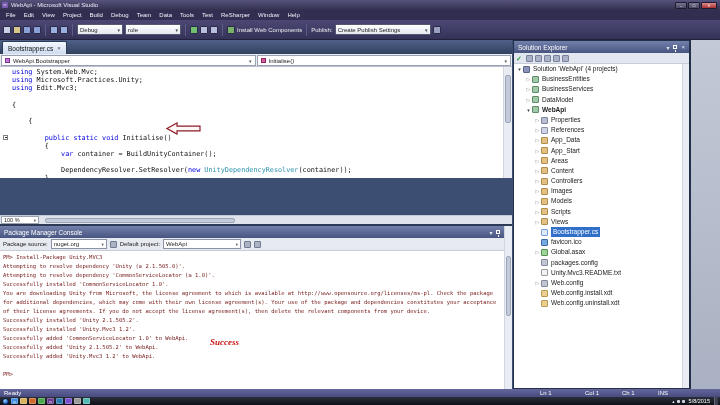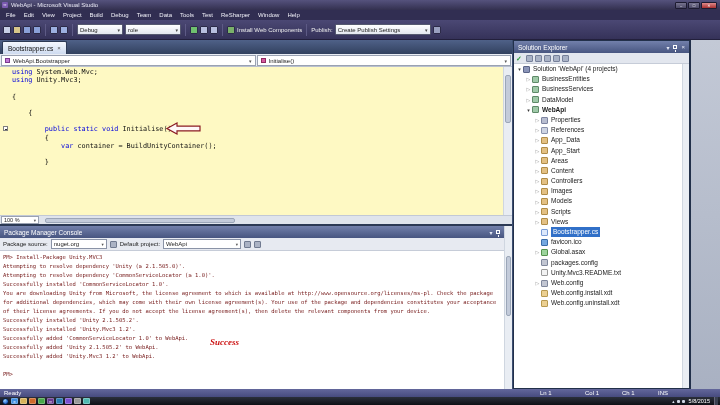--- a/index.html
+++ b/index.html
@@ -38,21 +38,21 @@
 
 
 .breadcrumb{position:absolute;top:14px;left:0;right:0;height:13px;background:#e9edf4;border-bottom:1px solid #b9c0cf;display:flex;gap:1px;padding:1px}
 .bc-combo{flex:1;height:11px;background:#fff;border:1px solid #9aa2b2;display:flex;align-items:center;gap:3px;padding:0 3px;font-size:6px;color:#222;overflow:hidden}
 .bc-icon{width:5px;height:5px;flex:none}
 .bc-icon.cls{background:#c27ad6;border:1px solid #7a3a8f}
 .bc-icon.mth{background:#d65ba0;border:1px solid #8f2a60}
 .bc-arrow{margin-left:auto;font-size:5px;color:#555}
 
 
-.codearea{position:absolute;top:27px;left:0;right:0;height:148px;background:#fef9c3;overflow:hidden}
+.codearea{position:absolute;top:27px;left:0;right:0;height:111px;background:#ffffff;overflow:hidden}
 .code-lines{position:absolute;top:1px;left:0;right:9px}
 .cl{height:8.2px;line-height:8.2px;font-family:"DejaVu Sans Mono",monospace;font-size:6.8px;white-space:pre;color:#111;overflow:hidden}
 .mg{display:inline-block;width:12px;height:8.2px;vertical-align:top;position:relative}
 .obox{position:absolute;left:3px;top:1px;width:5px;height:5px;border:1px solid #7f7f7f;background:#fff}
 .obox::after{content:"";position:absolute;left:0.5px;top:1.5px;width:2.5px;height:1px;background:#333}
 .seg.k{color:#0000dd}.seg.t{color:#2b91af}.seg.p{color:#111}
 .vscroll{position:absolute;right:0;top:0;bottom:0;width:9px;background:#e9edf3;border-left:1px solid #cfd6e0}
 .vthumb{position:absolute;left:1px;right:1px;top:8px;height:48px;background:#c3cbda;border:1px solid #9ba6b8;border-radius:2px}
 .arrow-annotation{position:absolute;left:166px;top:54px}
 
@@ -207,30 +207,32 @@
         <div class="bc-combo">
           <span class="bc-icon mth"></span>
           <span>Initialise()</span>
           <span class="bc-arrow">▾</span>
         </div>
       </div>
 
       <div class="codearea">
         <div class="code-lines">
             <div class="cl"><span class="mg"></span><span class="seg k">using</span><span class="seg p"> System.Web.Mvc;</span></div>
-            <div class="cl"><span class="mg"></span><span class="seg k">using</span><span class="seg p"> Unity.Mvc3;</span></div>
+            <div class="cl"><span class="mg"></span><span class="seg k">using</span><span class="seg p"> Microsoft.Practices.Unity;</span></div>
+            <div class="cl"><span class="mg"></span><span class="seg k">using</span><span class="seg p"> Edit.Mvc3;</span></div>
             <div class="cl"><span class="mg"></span></div>
             <div class="cl"><span class="mg"></span><span class="seg p">{</span></div>
             <div class="cl"><span class="mg"></span></div>
             <div class="cl"><span class="mg"></span><span class="seg p">    {</span></div>
             <div class="cl"><span class="mg"></span></div>
             <div class="cl"><span class="mg"><span class="obox"></span></span><span class="seg p">        </span><span class="seg k">public static void</span><span class="seg p"> Initialise()</span></div>
             <div class="cl"><span class="mg"></span><span class="seg p">        {</span></div>
             <div class="cl"><span class="mg"></span><span class="seg p">            </span><span class="seg k">var</span><span class="seg p"> container = BuildUnityContainer();</span></div>
             <div class="cl"><span class="mg"></span></div>
+            <div class="cl"><span class="mg"></span><span class="seg p">            DependencyResolver.SetResolver(</span><span class="seg k">new</span><span class="seg p"> </span><span class="seg t">UnityDependencyResolver</span><span class="seg p">(container));</span></div>
             <div class="cl"><span class="mg"></span><span class="seg p">        }</span></div>
             <div class="cl"><span class="mg"></span></div>
           </div>
         <div class="arrow-annotation">
           <svg width="36" height="13" viewBox="0 0 36 13">
             <path d="M1 6.5 L11 1 L11 4.2 L34 4.2 L34 8.8 L11 8.8 L11 12 Z" fill="#fef8f8" stroke="#8b1c24" stroke-width="1.2"></path>
           </svg>
         </div>
         <div class="vscroll">
           <div class="vthumb"></div>

